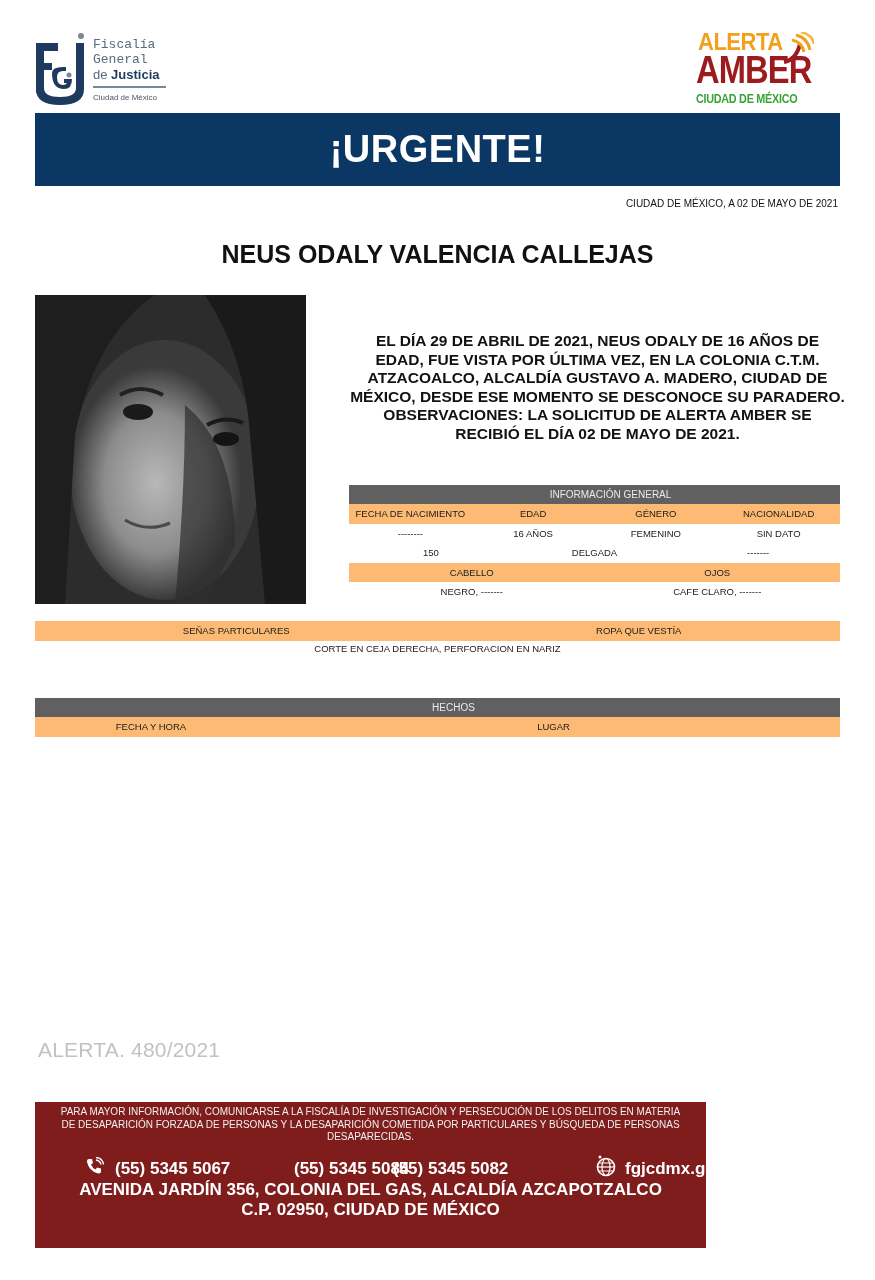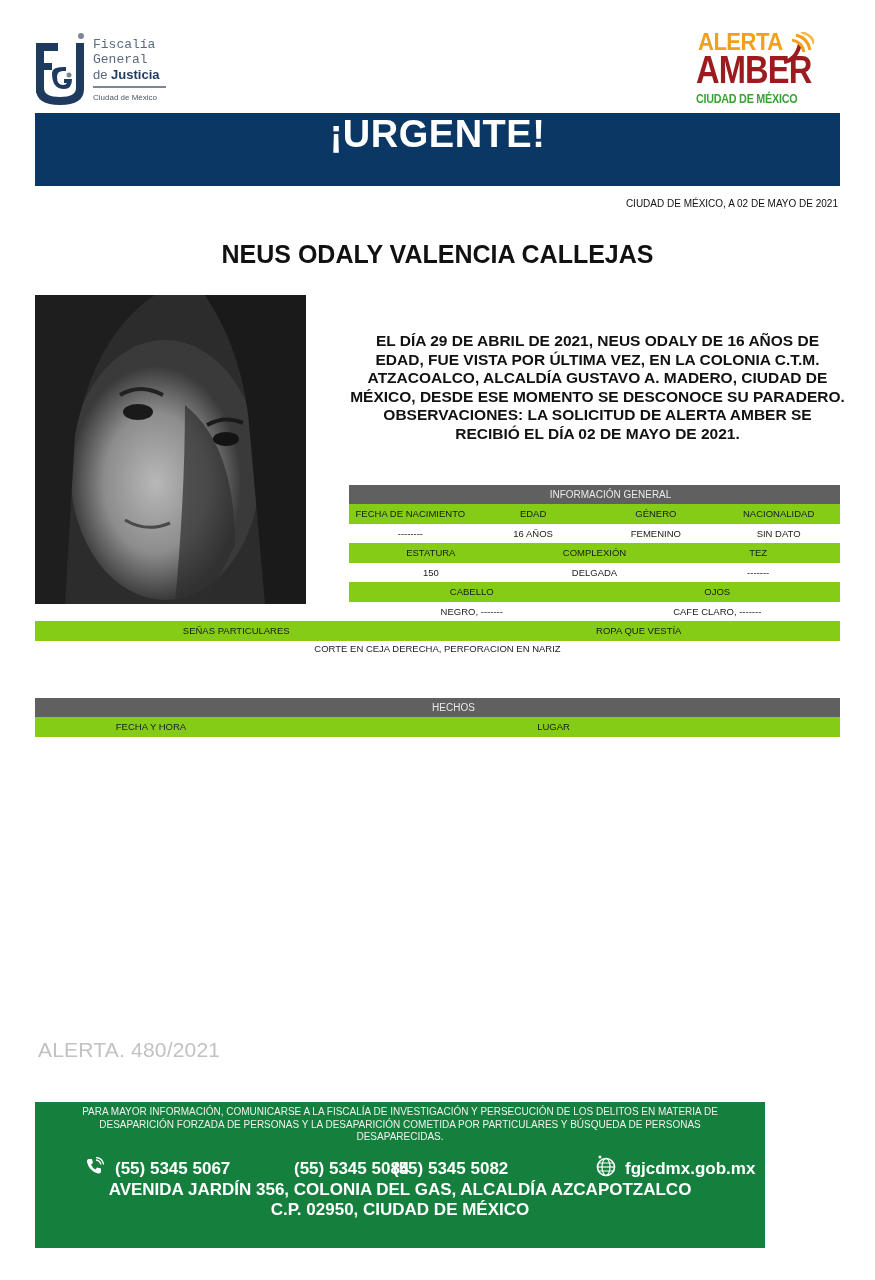--- a/index.html
+++ b/index.html
@@ -17,49 +17,49 @@
     .fgj-rule { position: absolute; left: 57px; top: 53px; width: 73px; height: 2px; background: #7a8796; }
     .fgj-city { position: absolute; left: 57px; top: 60px; font-size: 8px; color: #4a5563; }
 
     .amber-logo { left: 696px; top: 30px; width: 118px; height: 78px; text-align: center; }
     .amber-l1 { position: absolute; left: 2px; top: 0; font-size: 22px; font-weight: bold; color: #f2a01c; letter-spacing: -0.5px; transform: scaleY(1.05); }
     .amber-l2 { position: absolute; left: 0; top: 20px; font-size: 38px; font-weight: bold; color: #9b1b1f; letter-spacing: -1px; line-height: 40px; transform: scaleX(0.86); transform-origin: left; }
     .amber-l3 { position: absolute; left: 0; top: 62px; font-size: 12px; font-weight: bold; color: #3aa335; letter-spacing: -0.3px; transform: scaleX(0.9); transform-origin: left; }
     .amber-waves { position: absolute; left: 86px; top: 2px; width: 32px; height: 32px; }
 
     
-    .banner { left: 35px; top: 113px; width: 805px; height: 73px; background: #0b3764; display: flex; align-items: flex-start; justify-content: center; }
+    .banner { left: 35px; top: 113px; width: 805px; height: 73px; background: #0b3764; display: flex; align-items: center; justify-content: center; }
     .banner span { color: #fff; font-size: 38px; font-weight: bold; letter-spacing: 0.5px; }
 
     .date-line { right: 37px; top: 198px; font-size: 10px; color: #111; text-align: right; }
 
     .person-name { left: 0; width: 875px; top: 240px; text-align: center; font-size: 25px; font-weight: bold; color: #111; }
 
     
     .photo { left: 35px; top: 295px; width: 271px; height: 309px; background: #555; overflow: hidden; }
 
     .summary { left: 350px; top: 332px; width: 495px; font-size: 15.5px; font-weight: bold; line-height: 18.5px; text-align: center; color: #111; }
 
     
     .info-table { left: 349px; top: 485px; width: 491px; }
     .row { display: flex; width: 100%; }
     .row .cell { flex: 1; text-align: center; font-size: 9.5px; line-height: 19px; height: 19.5px; white-space: nowrap; }
     .th-dark { background: #606060; color: #eaeaea; text-align: center; font-size: 10px; line-height: 19px; height: 19px; padding-left: 32px; }
-    .th-light { background: #84cc16; color: #1a1a1a; justify-content: flex-end; }
+    .th-light { background: #fdba74; color: #1a1a1a; justify-content: flex-end; }
     .td { background: #fff; color: #1a1a1a; }
 
     
     .wide { left: 35px; width: 805px; }
     .wide .row .cell { font-size: 9.5px; }
     .wrap-cell { white-space: normal !important; height: auto !important; line-height: 11px !important; padding-top: 4px; }
 
     .alerta-id { left: 38px; top: 1038px; font-size: 21px; color: #c2c2c2; letter-spacing: 0.2px; }
 
     
-    .footer { left: 35px; top: 1102px; width: 730px; height: 146px; background: #15803d; color: #fff; }
+    .footer { left: 35px; top: 1102px; width: 671px; height: 146px; background: #7f1d1d; color: #fff; }
     .footer-notice { position: absolute; left: 0; top: 4px; width: 100%; text-align: center; font-size: 10px; line-height: 12.5px; color: #f0f0f0; }
     .contact-line { position: absolute; left: 50px; top: 55px; width: 720px; height: 22px; font-size: 17px; font-weight: bold; }
     .phone-icon { position: absolute; left: 0; top: 0; width: 20px; height: 20px; }
     .phone { position: absolute; top: 2px; }
     .web-icon { position: absolute; left: 510px; top: -2px; width: 22px; height: 22px; }
     .web { position: absolute; left: 540px; top: 2px; }
     .address1, .address2 { position: absolute; left: 0; width: 100%; text-align: center; font-size: 17px; font-weight: bold; }
     .address1 { top: 78px; }
     .address2 { top: 98px; }
   </style>
@@ -137,25 +137,20 @@
     <div class="cell">EDAD</div>
     <div class="cell">GÉNERO</div>
     <div class="cell">NACIONALIDAD</div>
   </div>
   <div class="row td">
     <div class="cell">--------</div>
     <div class="cell">16 AÑOS</div>
     <div class="cell">FEMENINO</div>
     <div class="cell">SIN DATO</div>
   </div>
-  <div class="row th-light">
-    <div class="cell">ESTATURA</div>
-    <div class="cell">COMPLEXIÓN</div>
-    <div class="cell">TEZ</div>
-  </div>
   <div class="row td">
     <div class="cell">150</div>
     <div class="cell">DELGADA</div>
     <div class="cell">-------</div>
   </div>
   <div class="row th-light">
     <div class="cell">CABELLO</div>
     <div class="cell">OJOS</div>
   </div>
   <div class="row td">

